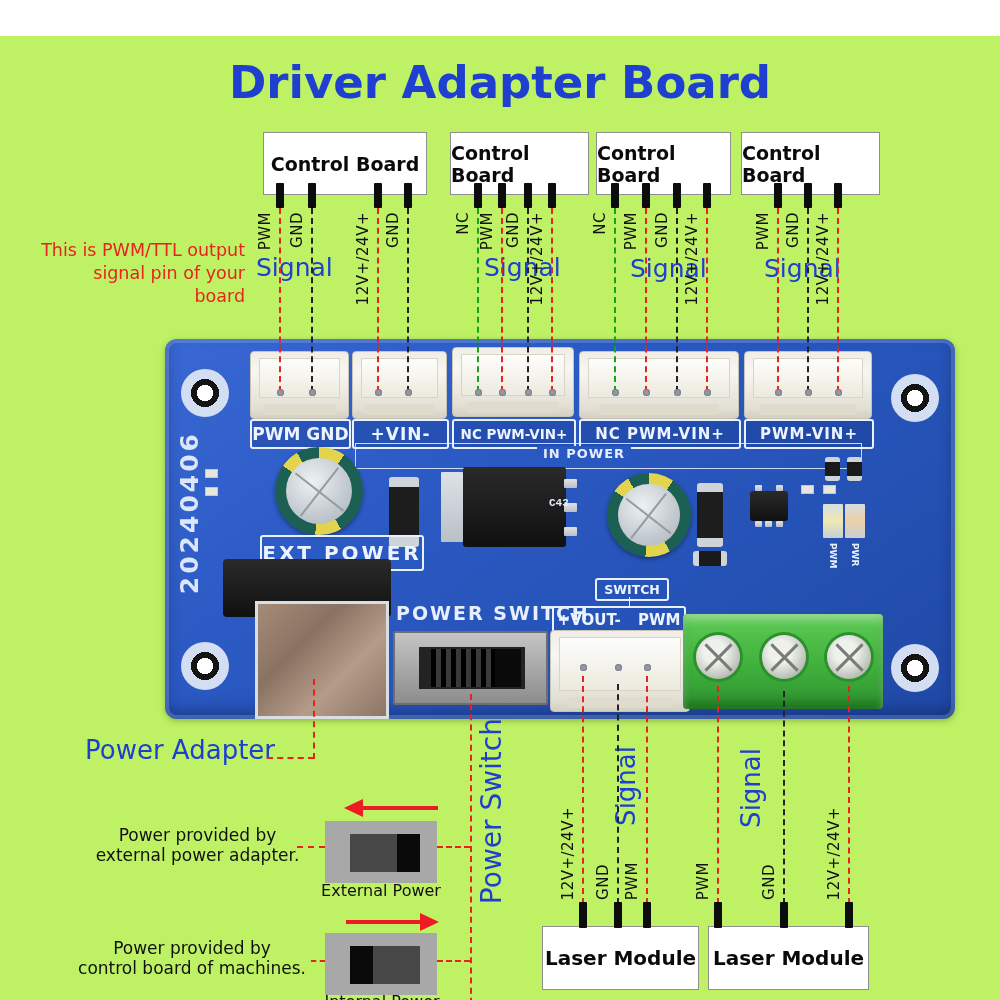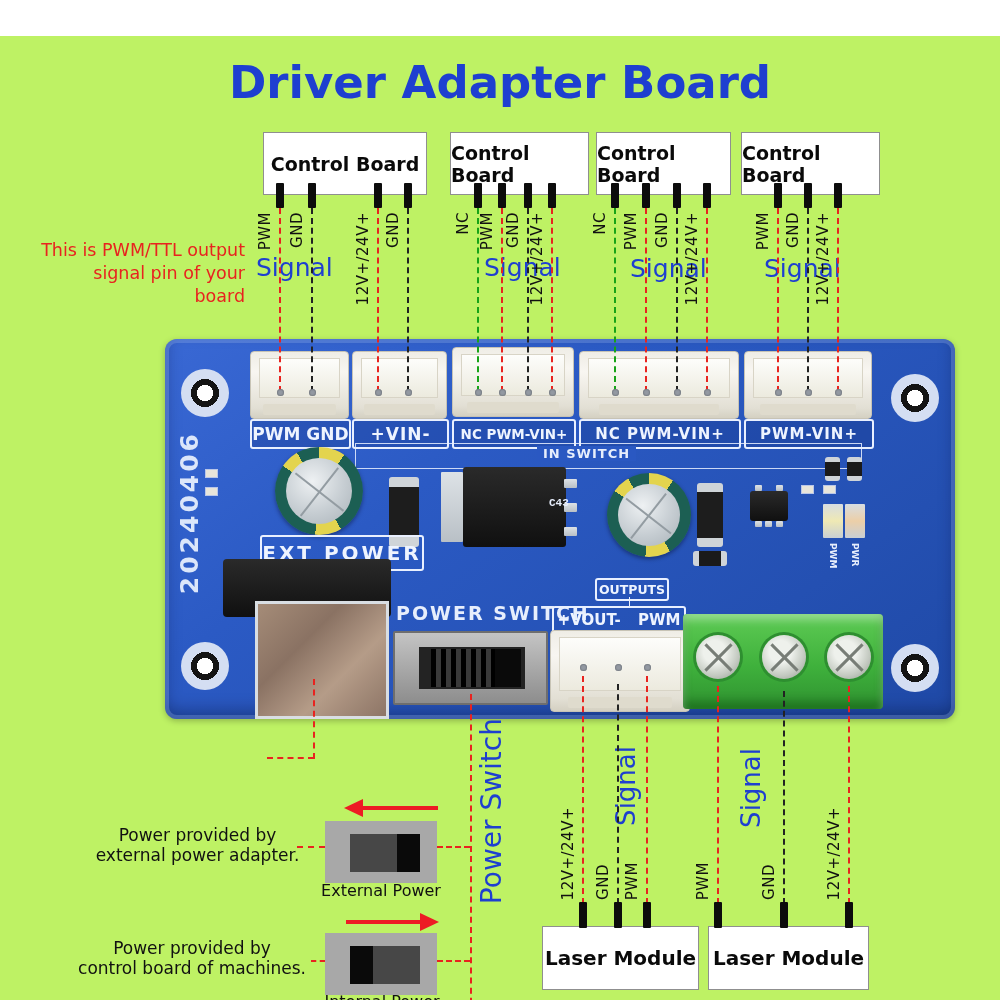--- a/index.html
+++ b/index.html
@@ -94,21 +94,21 @@
     <div class="jst" style="left:414px;top:12px;width:158px;height:66px;"></div>
     <div class="jst" style="left:579px;top:12px;width:126px;height:66px;"></div>
 
     <div class="plate" style="left:85px;top:80px;width:97px;height:26px;font-size:17px;">PWM GND</div>
     <div class="plate" style="left:187px;top:80px;width:93px;height:26px;font-size:17px;letter-spacing:1px;">+VIN-</div>
     <div class="plate" style="left:287px;top:80px;width:120px;height:26px;font-size:13.5px;">NC PWM-VIN+</div>
     <div class="plate" style="left:414px;top:80px;width:158px;height:26px;font-size:15px;letter-spacing:1px;">NC PWM-VIN+</div>
     <div class="plate" style="left:579px;top:80px;width:126px;height:26px;font-size:15px;letter-spacing:1px;">PWM-VIN+</div>
 
     <div class="abs" style="left:190px;top:104px;width:505px;height:24px;border:1.5px solid rgba(233,240,255,.85);"></div>
-    <div class="silk" style="left:372px;top:107px;font-size:13px;background:#2a58c2;padding:0 6px;letter-spacing:1px;">IN SWITCH</div>
+    <div class="silk" style="left:372px;top:107px;font-size:13px;background:#2a58c2;padding:0 6px;letter-spacing:1px;">IN POWER</div>
 
     <div class="vlabel" style="left:12px;top:92px;font-size:25px;font-weight:bold;color:#dbe6fa;letter-spacing:3px;">20240406</div>
 
     <div class="cap" style="left:110px;top:108px;width:88px;height:88px;">
         <div class="cap-top"></div>
       </div>
     <div class="cap" style="left:442px;top:134px;width:84px;height:84px;">
         <div class="cap-top"></div>
       </div>
 
@@ -148,38 +148,39 @@
     <div class="abs" style="left:228px;top:292px;width:155px;height:74px;background:linear-gradient(180deg,#c4c4c4,#8d8d8d);border:2px solid #6e6e6e;border-radius:2px;box-sizing:border-box;">
       <div class="abs" style="left:24px;top:14px;width:106px;height:42px;background:#232323;"></div>
       <div class="abs" style="left:36px;top:16px;width:64px;height:38px;background:repeating-linear-gradient(90deg,#000 0 5px,#3a3a3a 5px 10px);"></div>
       <div class="abs" style="left:100px;top:16px;width:26px;height:38px;background:#0a0a0a;"></div>
     </div>
 
     <div class="blackpart" style="left:58px;top:220px;width:168px;height:58px;border-radius:4px;"></div>
     <div class="abs" style="left:90px;top:262px;width:128px;height:112px;border:3px solid #d9dee3;
          background:linear-gradient(135deg,#a58c78,#8a7263 35%,#b59c88 65%,#8d7566);"></div>
 
-    <div class="plate" style="left:430px;top:239px;width:70px;height:19px;font-size:12.5px;background:none;">OUTPUTS</div>
+    <div class="plate" style="left:430px;top:239px;width:70px;height:19px;font-size:12.5px;background:none;">SWITCH</div>
     <div class="abs" style="left:464px;top:258px;width:0;height:9px;border-left:1.5px solid #e9f0ff;"></div>
     <div class="plate" style="left:387px;top:267px;width:130px;height:24px;font-size:15px;word-spacing:12px;background:none;">+VOUT- PWM</div>
 
     <div class="jst" style="left:385px;top:291px;width:138px;height:80px;">
       <div class="pindot" style="left:29px;top:33px;"></div>
       <div class="pindot" style="left:64px;top:33px;"></div>
       <div class="pindot" style="left:93px;top:33px;"></div>
     </div>
 
     <div class="abs" style="left:518px;top:275px;width:200px;height:95px;border-radius:4px;
          background:linear-gradient(180deg,#5ecb54,#3fb13c 55%,#2f9230);box-shadow:inset 0 6px 8px rgba(255,255,255,.35), inset 0 -8px 10px rgba(0,60,0,.35);">
       <div class="screw" style="left:13px;top:21px;"></div>
       <div class="screw" style="left:79px;top:21px;"></div>
       <div class="screw" style="left:144px;top:21px;"></div>
     </div>
   </div>
 
+  <div class="abs" style="left:85px;top:699px;font-size:26px;color:#1e3fd0;">Power Adapter</div>
   <div class="dash dash-r" style="left:313px;top:643px;height:80px;"></div>
   <div class="hdash" style="left:267px;top:721px;width:47px;"></div>
 
   <div class="vblue" style="left:478px;bottom:132px;font-size:28px;">Power Switch</div>
   <div class="dash dash-r" style="left:470px;top:658px;height:330px;"></div>
 
   <div class="abs" style="left:95px;top:789px;width:205px;text-align:center;font-size:17px;line-height:1.2;">
     <span>Power provided by</span><br>
     <span>external power adapter.</span>
   </div>

